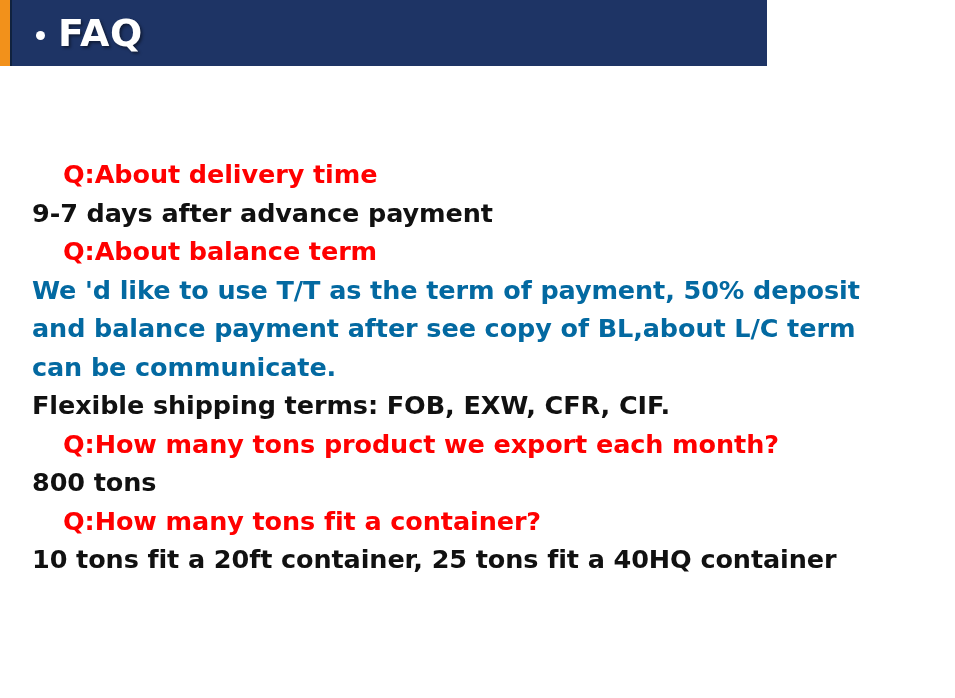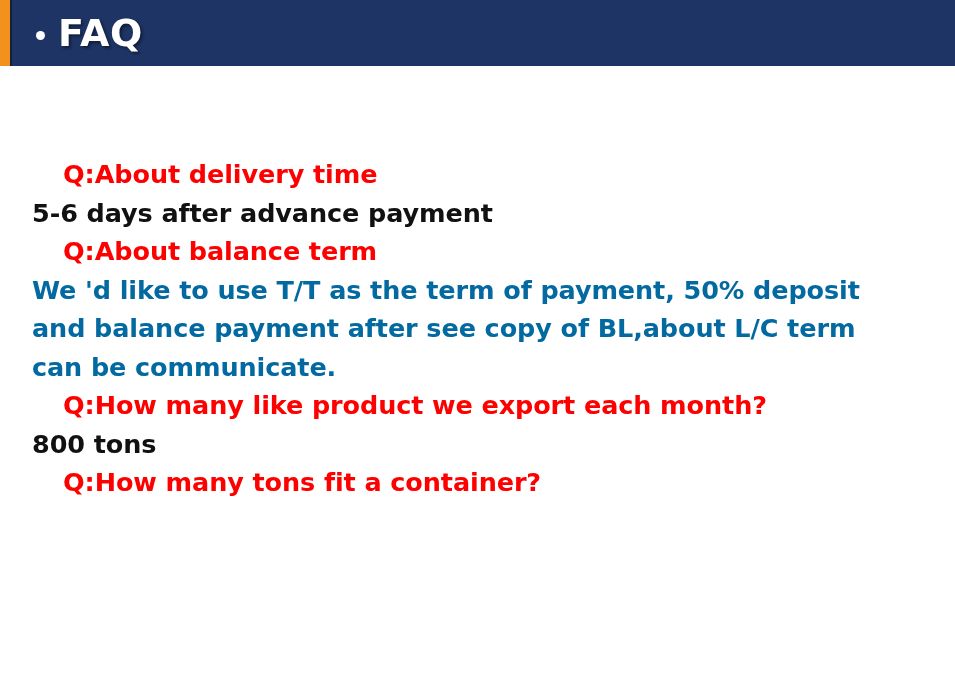--- a/index.html
+++ b/index.html
@@ -19,21 +19,21 @@
     width: 955px;
     height: 698px;
     background: #ffffff;
   }
 
   
   .header {
     position: absolute;
     left: 0;
     top: 0;
-    width: 955px;
+    width: 767px;
     height: 66px;
     display: flex;
     align-items: flex-end;
   }
   .header-accent {
     width: 10px;
     height: 66px;
     background: #f2911b;
     flex: 0 0 10px;
   }
@@ -108,26 +108,28 @@
     <div class="header-gap"></div>
     <div class="header-bar">
       <span class="title-bullet"></span>
       <span class="title-text">FAQ</span>
     </div>
   </div>
 
   <div class="content">
 
     <div class="line question">Q:About delivery time</div>
-    <div class="line answer">5-6 days after advance payment</div>
+    <div class="line answer">9-7 days after advance payment</div>
 
     <div class="line question">Q:About balance term</div>
     <div class="line answer-wrap">We 'd like to use T/T as the term of payment, 50% deposit and balance payment after see copy of BL,about L/C term can be communicate.</div>
 
+    <div class="line answer">Flexible shipping terms: FOB, EXW, CFR, CIF.</div>
 
-    <div class="line question">Q:How many like product we export each month?</div>
+    <div class="line question">Q:How many tons product we export each month?</div>
     <div class="line answer">800 tons</div>
 
     <div class="line question">Q:How many tons fit a container?</div>
+    <div class="line answer">10 tons fit a 20ft container, 25 tons fit a 40HQ container</div>
 
   </div>
 
 </div>
 
 </body></html>

